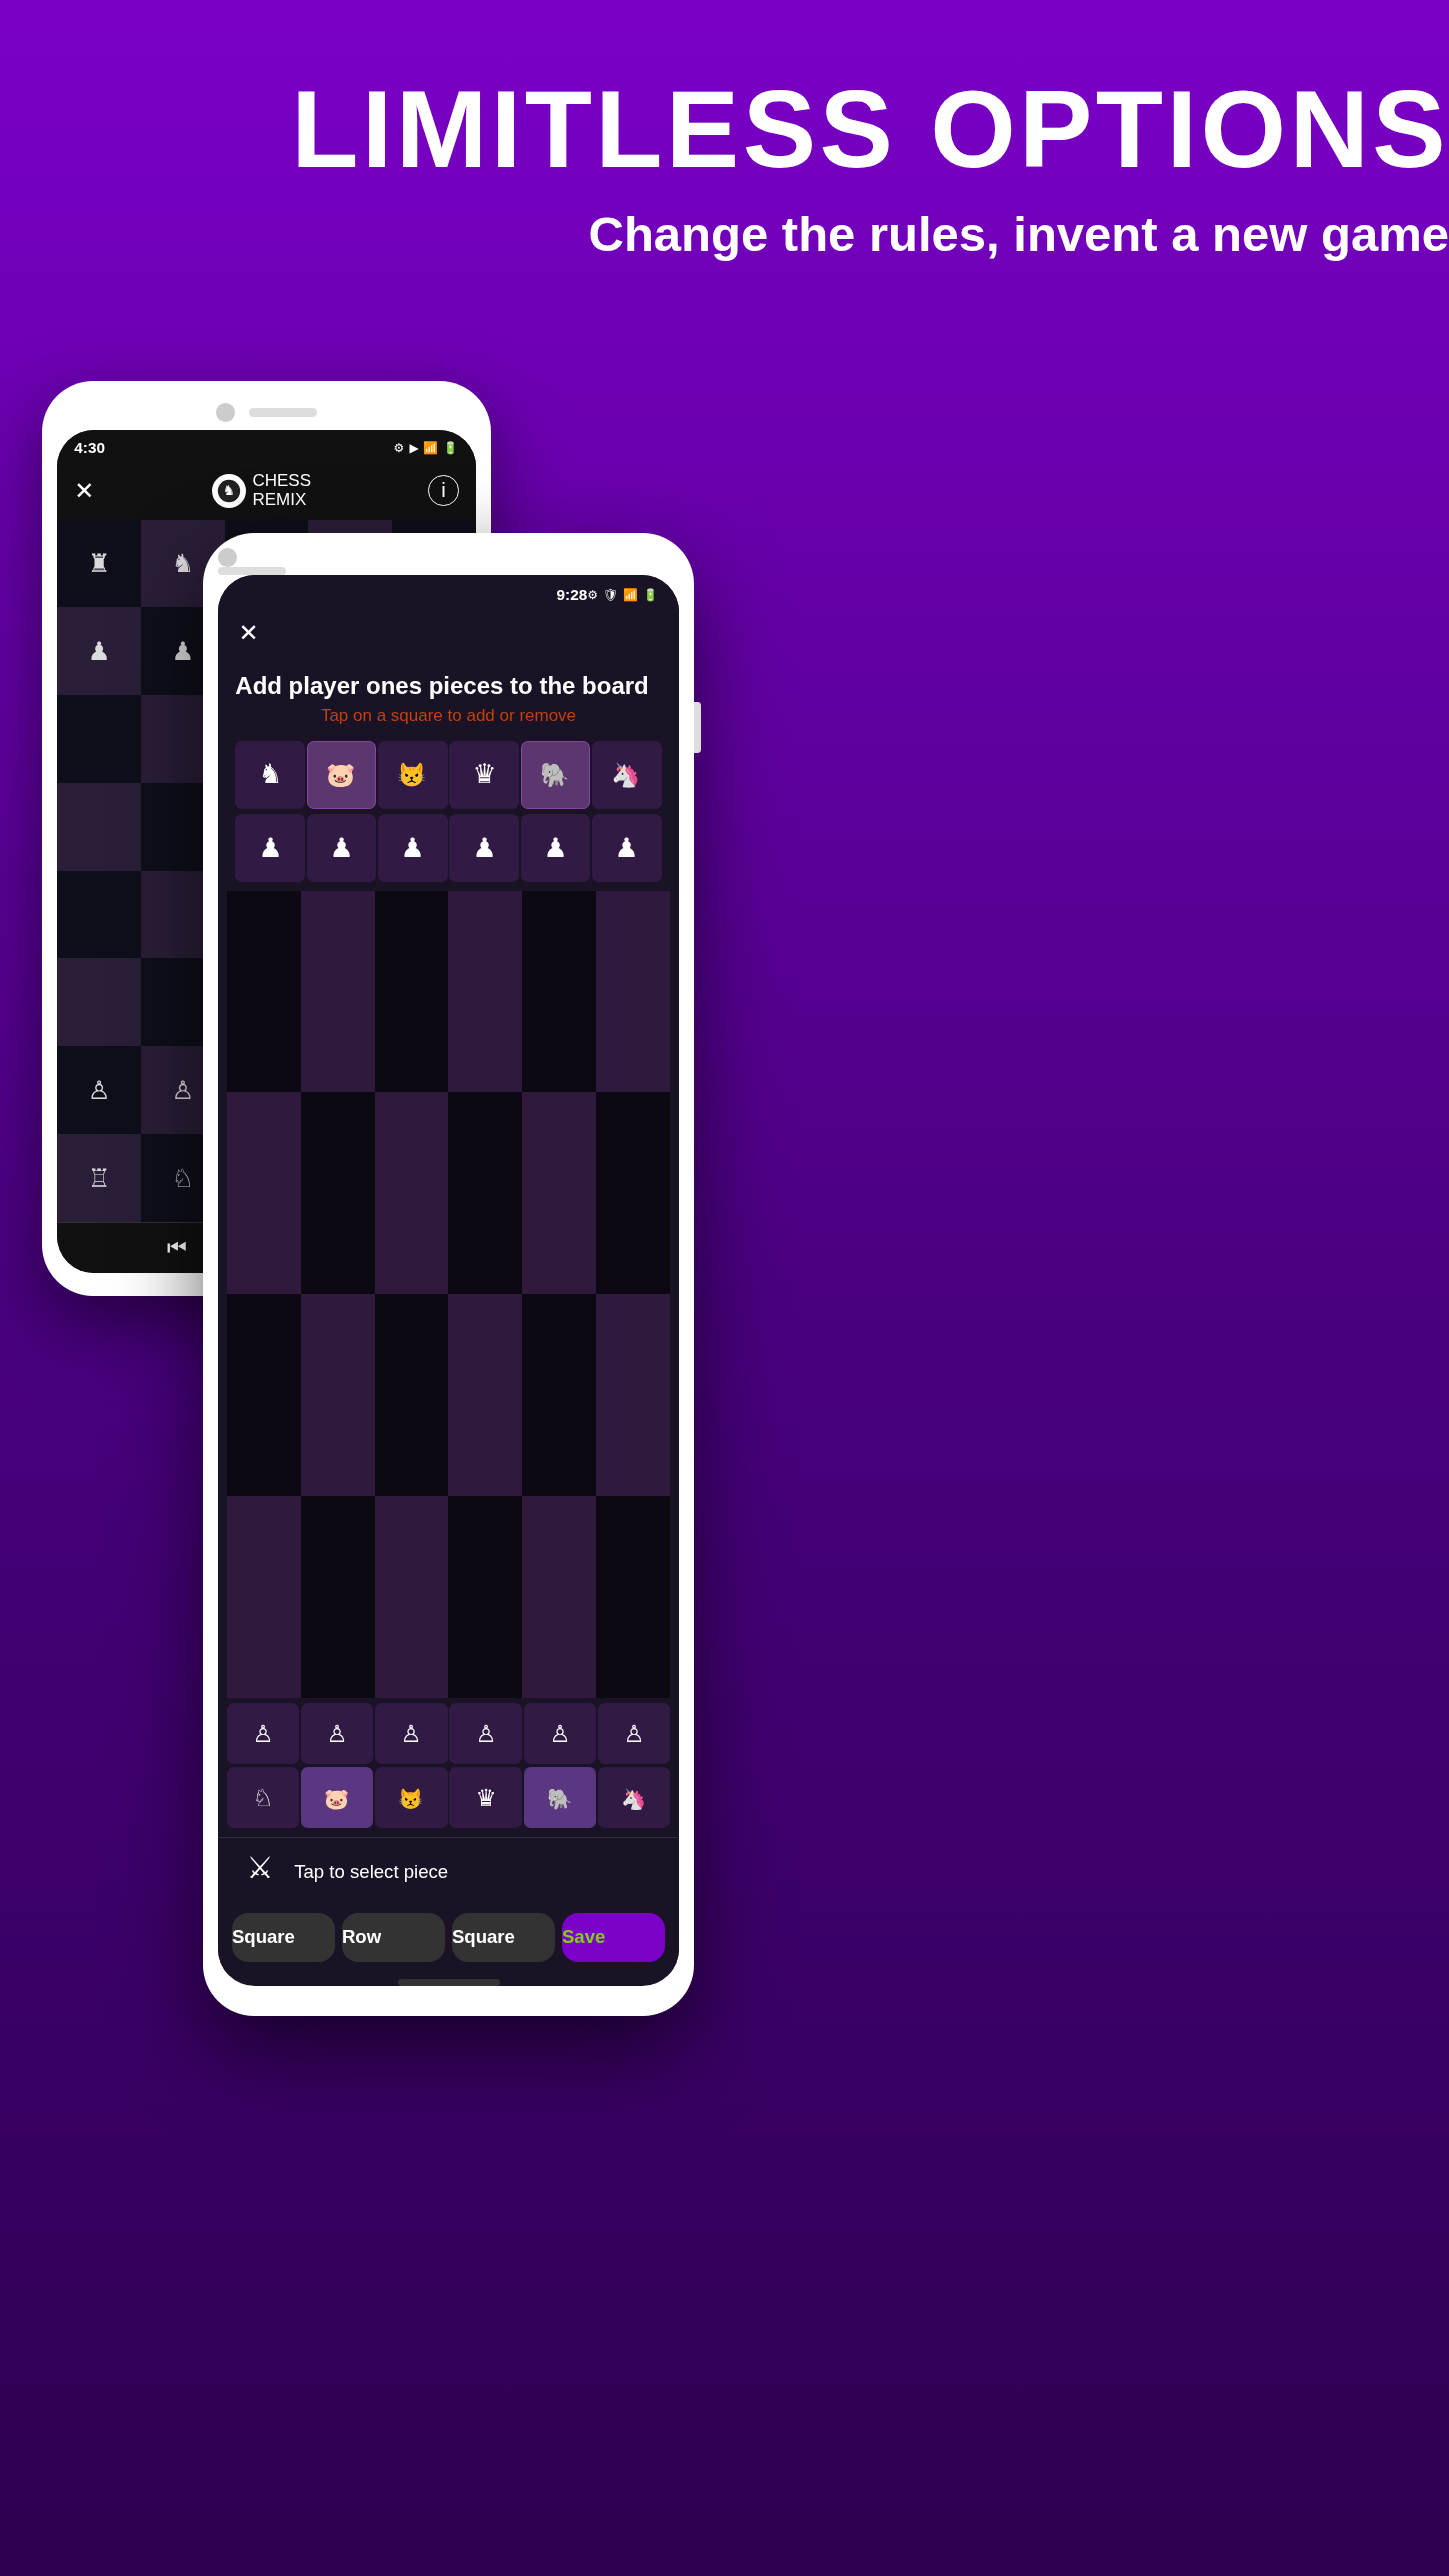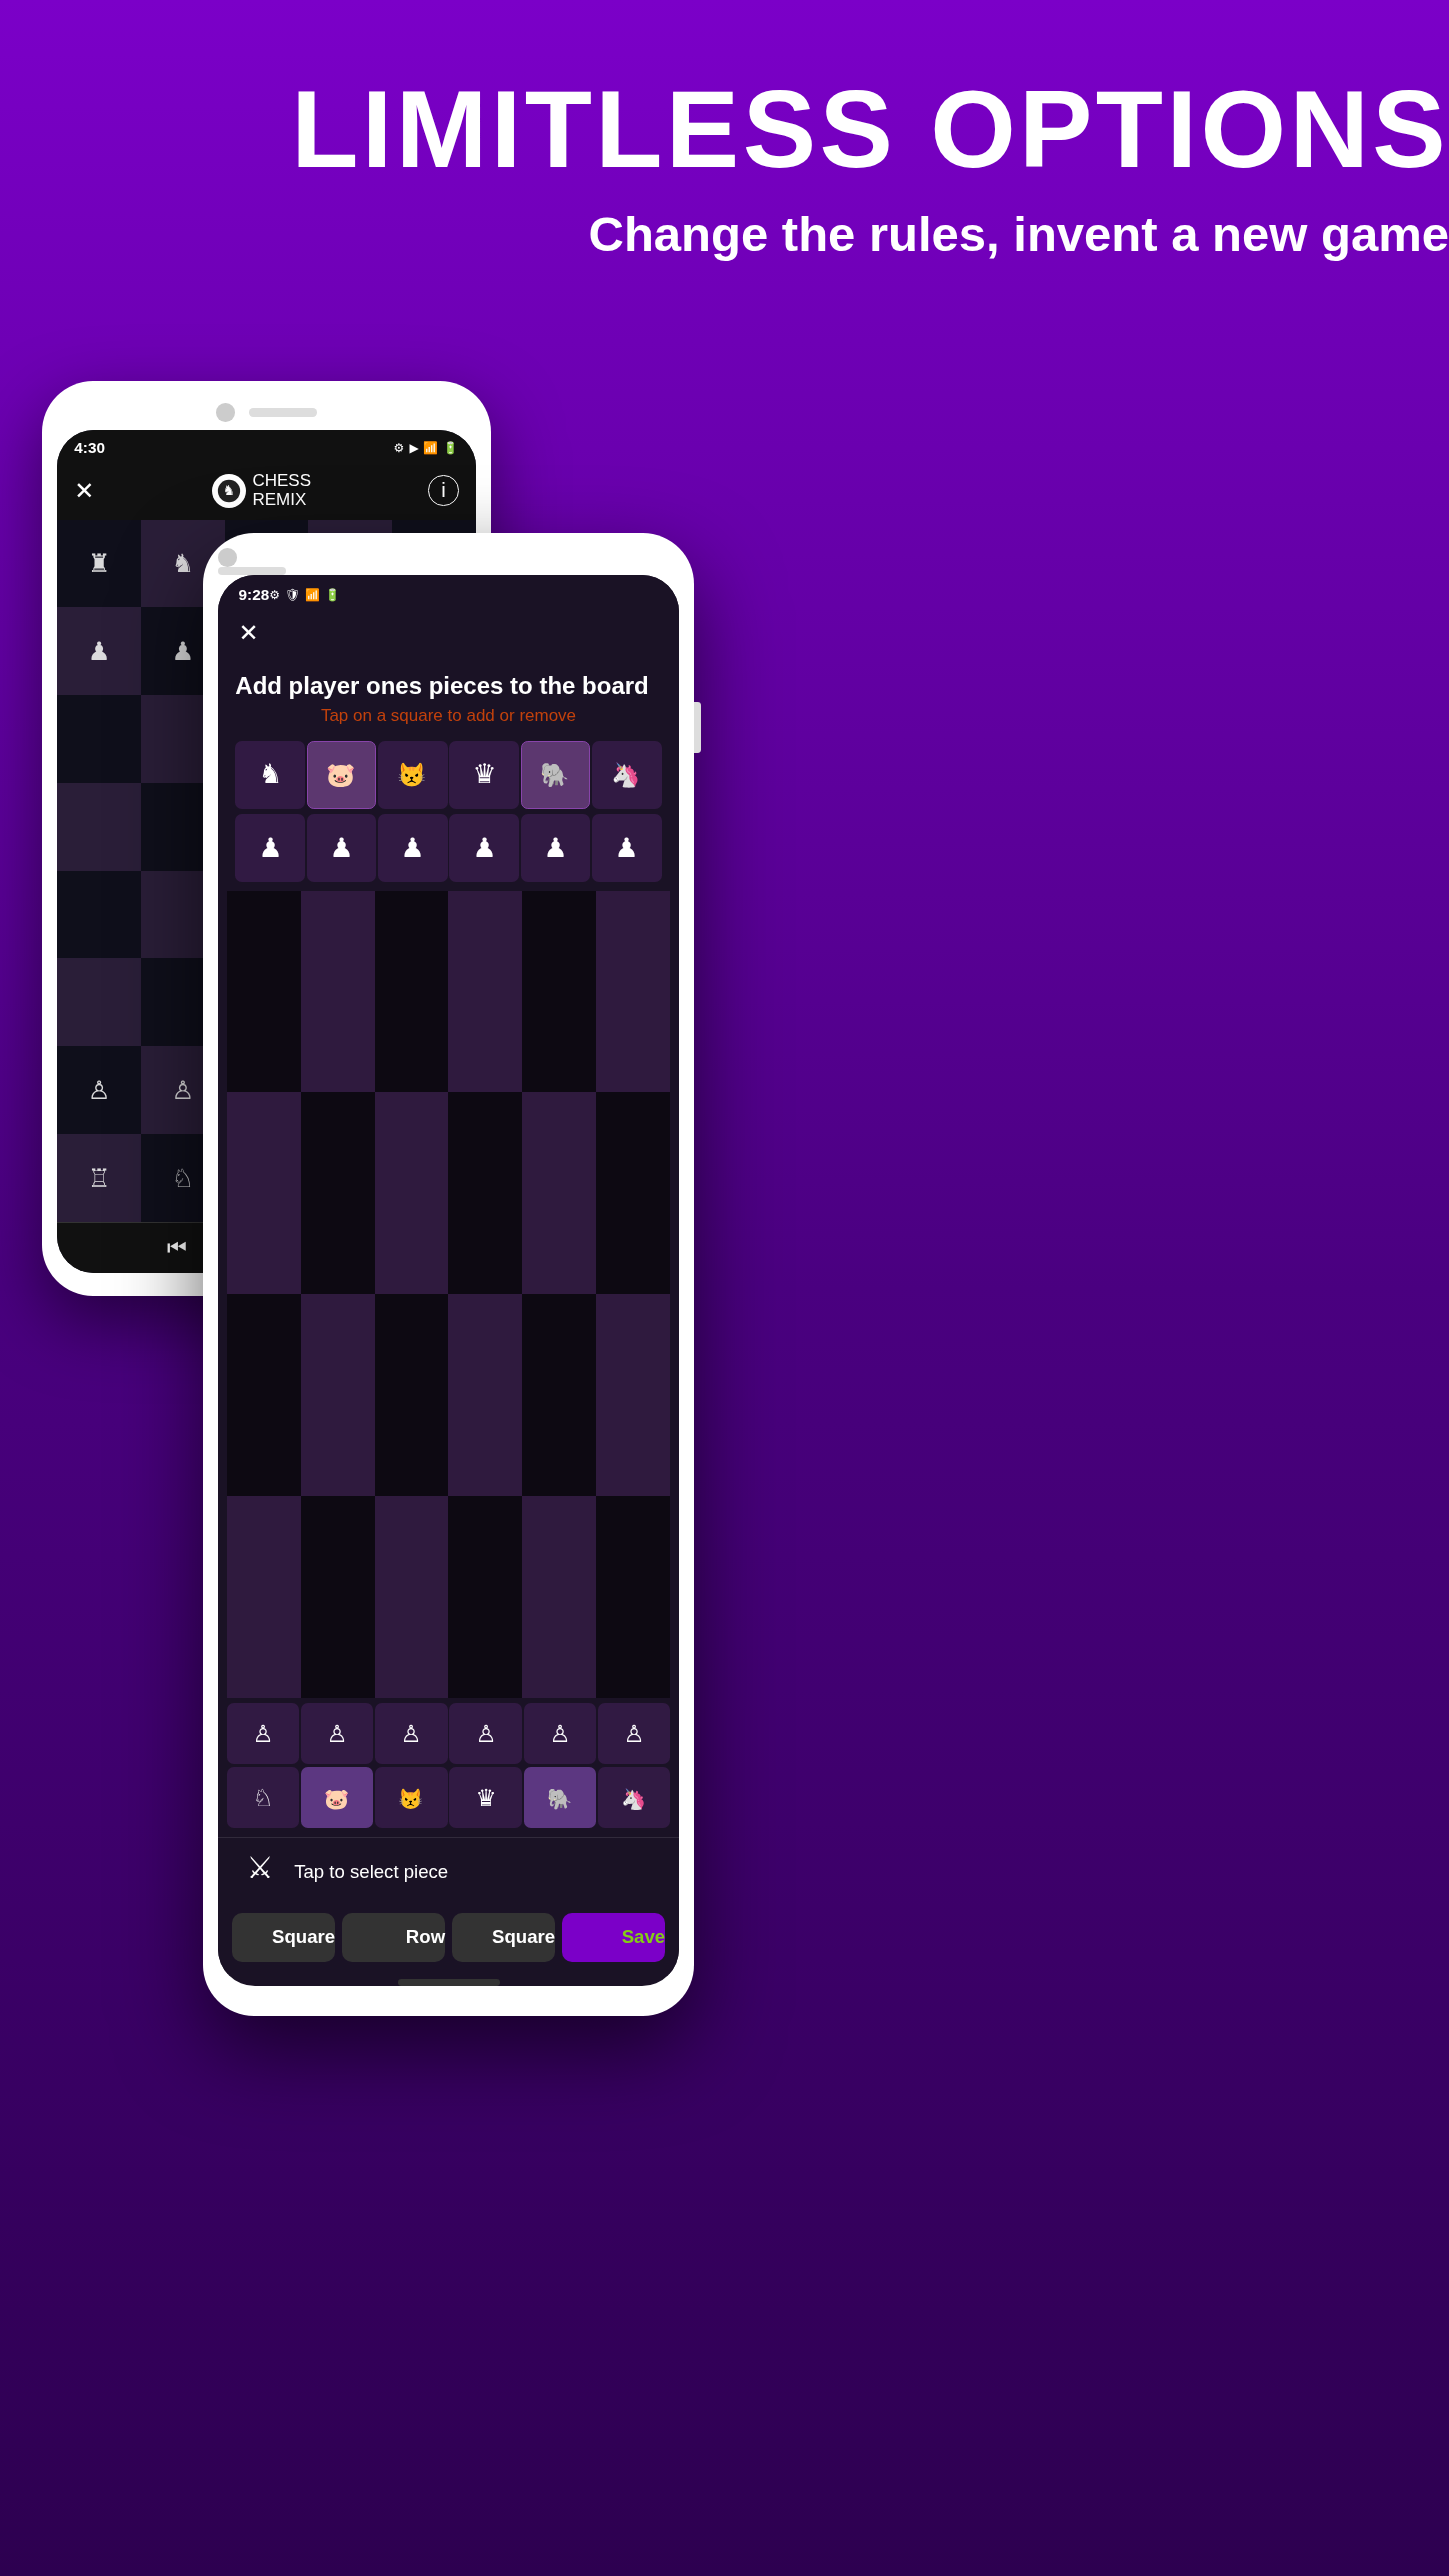--- a/index.html
+++ b/index.html
@@ -213,21 +213,21 @@
       border-radius: 37px;
       height: calc(100% - 42px);
       overflow: hidden;
       display: flex;
       flex-direction: column;
     }
 
     .front-status-bar {
       background: #1a1225;
       display: flex;
-      justify-content: flex-start;
+      justify-content: flex-end;
       align-items: center;
       padding: 10.2px 20.3px 6.8px 20.3px;
     }
 
     .front-app-bar {
       background: #1a1225;
       padding: 8.5px 20.3px 12px 20.3px;
       display: flex;
       align-items: center;
     }
@@ -347,26 +347,26 @@
     .action-buttons {
       display: flex;
       gap: 6.8px;
       padding: 8.5px 13.6px 12px 13.6px;
       background: #1a1225;
     }
 
     .action-btn {
       flex: 1;
       padding: 13.6px 0;
-      border-radius: 10px;
+      border-radius: 16px;
       border: none;
       font-size: 18.6px;
       font-weight: bold;
       cursor: pointer;
-      text-align: right;
+      text-align: left;
     }
 
     .action-btn.dark-btn {
       background: #333;
       color: white;
     }
 
     .action-btn.purple-btn {
       background: #7B00C8;
       color: #84cc16;

